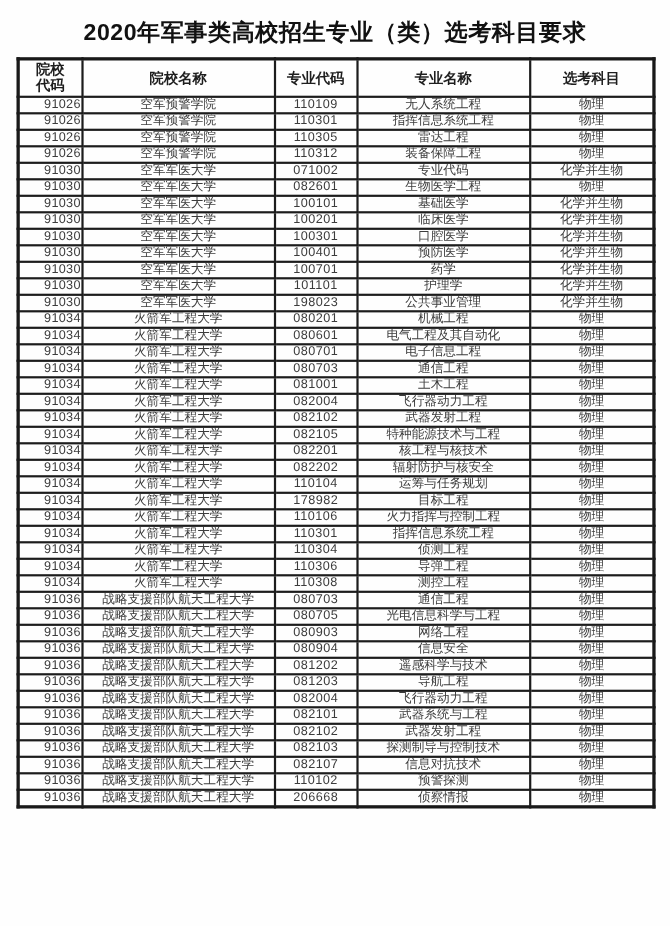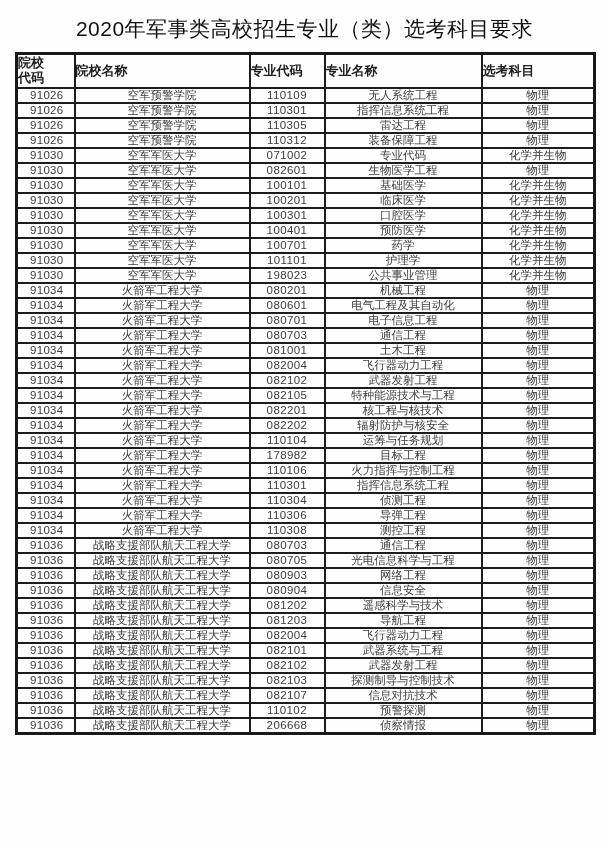--- a/index.html
+++ b/index.html
@@ -19,21 +19,21 @@
     width: 609px;
     height: 842px;
     background: #fefefe;
   }
   .doc-title {
     margin: 0;
     padding-top: 15px;
     padding-bottom: 9px;
     text-align: center;
     font-size: 21px;
-    font-weight: normal;
+    font-weight: bold;
     color: #111111;
     letter-spacing: 0.5px;
   }
   table.req-table {
     margin-left: 15px;
     width: 578px;
     border-collapse: collapse;
     table-layout: fixed;
     border: 3px solid #191919;
   }
@@ -42,35 +42,35 @@
     border: 2px solid #1c1c1c;
     padding: 0;
     overflow: hidden;
     white-space: nowrap;
   }
   .req-table th {
     height: 32px;
     font-size: 13px;
     font-weight: bold;
     color: #1e1e1e;
-    text-align: left;
+    text-align: center;
     vertical-align: middle;
     line-height: 1.15;
     white-space: pre-line;
   }
   .req-table td {
     height: 13px;
     font-size: 11.5px;
     line-height: 13px;
     color: #3c3c3c;
     text-align: center;
     vertical-align: middle;
   }
   .req-table td.c0 {
-    text-align: center;
+    text-align: right;
     padding-left: 2px;
     letter-spacing: 0.3px;
   }
   .req-table td.c2 {
     letter-spacing: 0.4px;
     text-align: center;
   }
   
   col.w0 { width: 58px; }
   col.w1 { width: 175px; }

